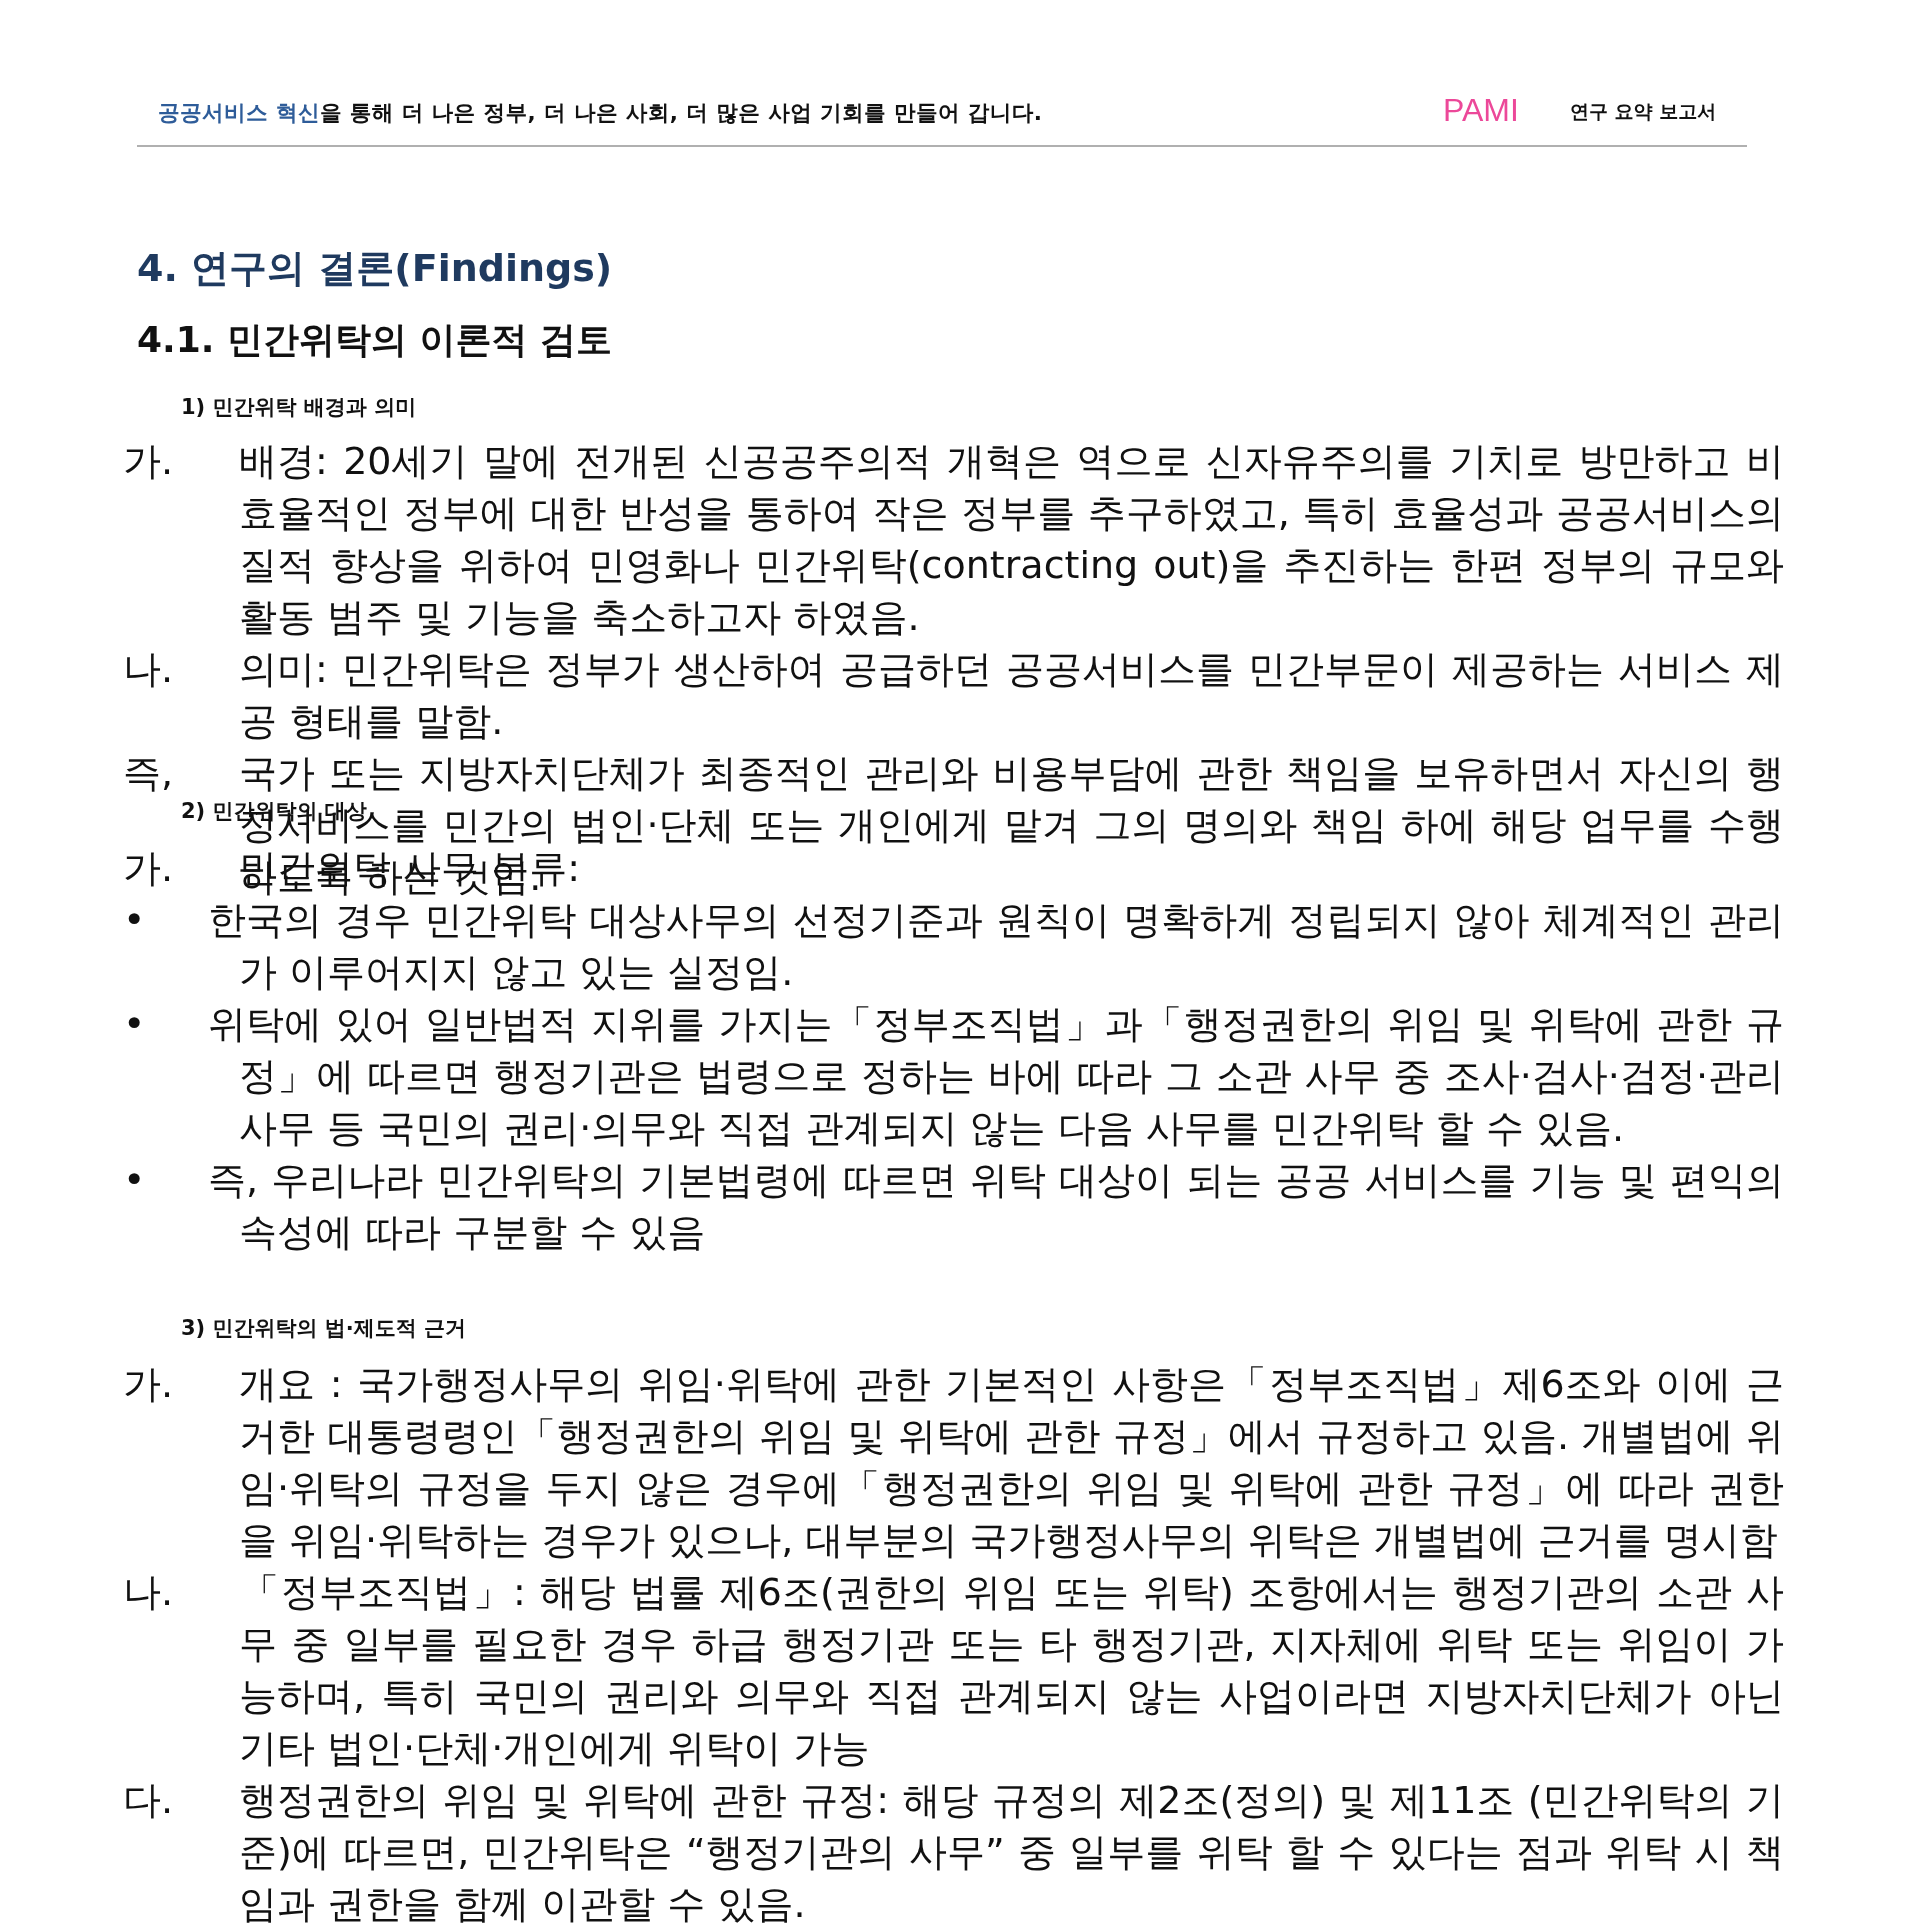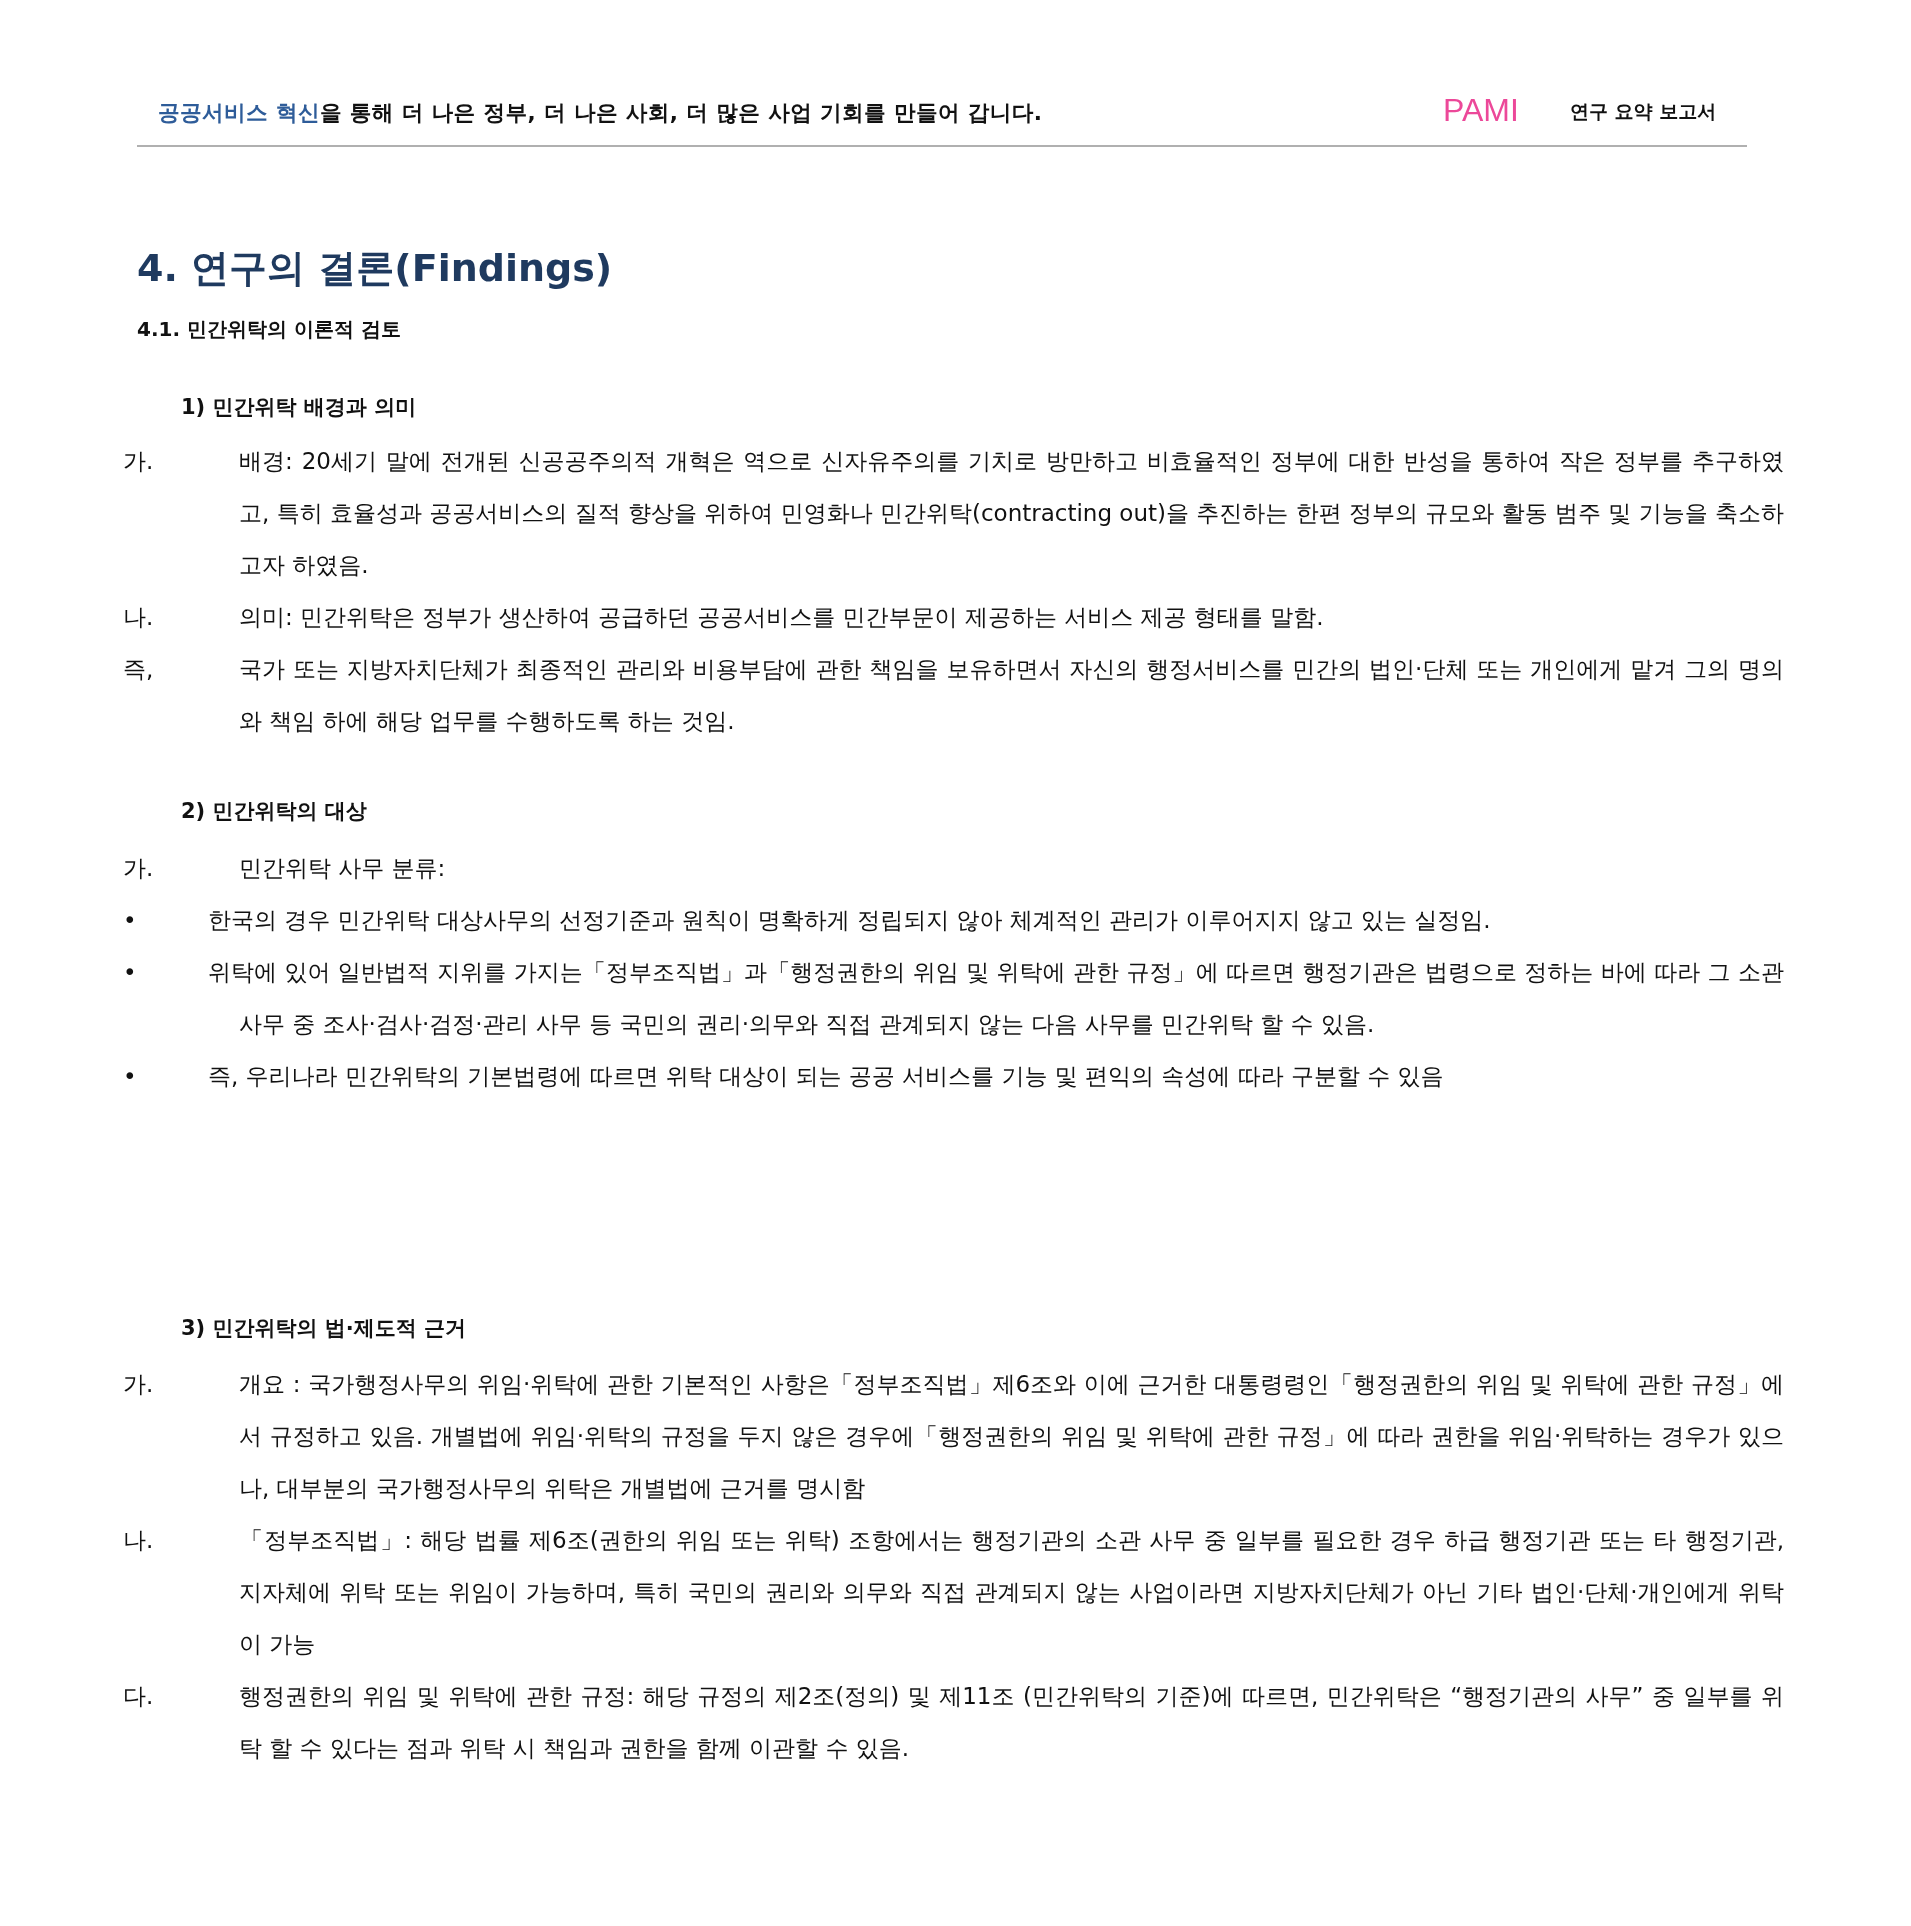--- a/index.html
+++ b/index.html
@@ -6,23 +6,23 @@
   body { width:1911px; height:2703px; position:relative; overflow:hidden;
          font-family:"DejaVu Sans","Liberation Sans",sans-serif; color:#111; }
   .abs { position:absolute; white-space:nowrap; }
   .hdr-left { left:158px; top:98px; font-size:21.6px; font-weight:bold; color:#111; letter-spacing:0.4px; }
   .hdr-left .accent { color:#2E5C99; }
   .hdr-pami { left:1443px; top:92px; font-size:32px; font-family:"Liberation Sans",sans-serif; color:#ec4899; }
   .hdr-report { left:1570px; top:99px; font-size:19px; font-weight:bold; color:#111; }
   .hdr-line { left:137px; top:145px; width:1610px; height:1.9px; background:#b0b0b0; }
 
   .title { left:137px; top:243px; font-size:38px; color:#1F3A5F;font-weight:bold; }
-  .subtitle { left:137px; top:316px; font-size:20px; font-weight:bold; color:#111; }
+  .subtitle { left:137px; top:316px; font-size:36px; font-weight:bold; color:#111; }
   .h3 { font-size:21px; font-weight:bold; color:#111; }
-  .para { position:absolute; left:181px; width:1603px; font-size:23px; line-height:52px; color:#111; text-align:justify; }
+  .para { position:absolute; left:181px; width:1603px; font-size:38px; line-height:52px; color:#111; text-align:justify; }
   .para .marker { display:inline-block; width:58px; }
   .para .hang { padding-left:58px; text-indent:-58px; }
 </style>
 </head>
 <body>
 
 <div class="abs hdr-left"><span class="accent">공공서비스 혁신</span><span>을 통해 더 나은 정부, 더 나은 사회, 더 많은 사업 기회를 만들어 갑니다.</span></div>
 <div class="abs hdr-pami">PAMI</div>
 <div class="abs hdr-report">연구 요약 보고서</div>
 <div class="abs hdr-line"></div>

